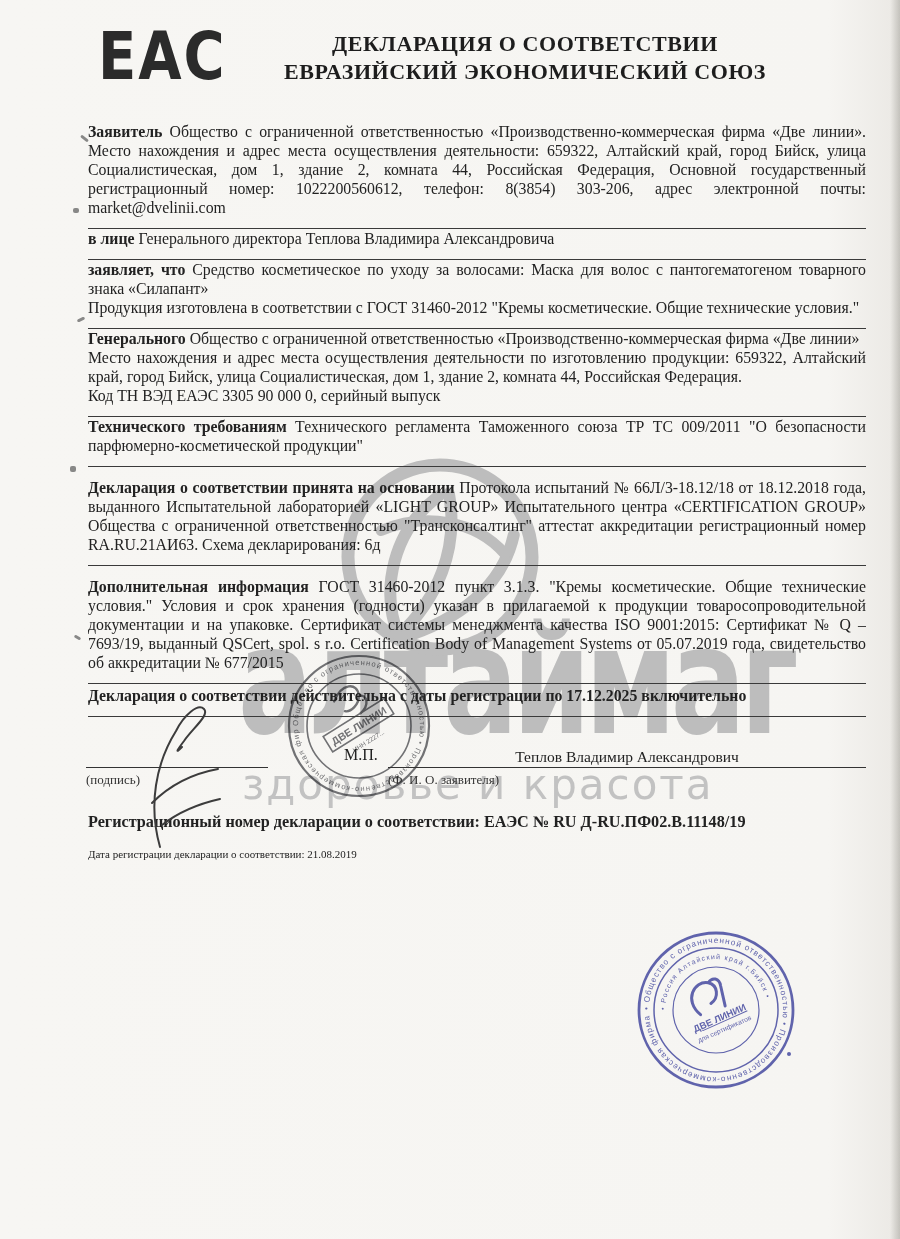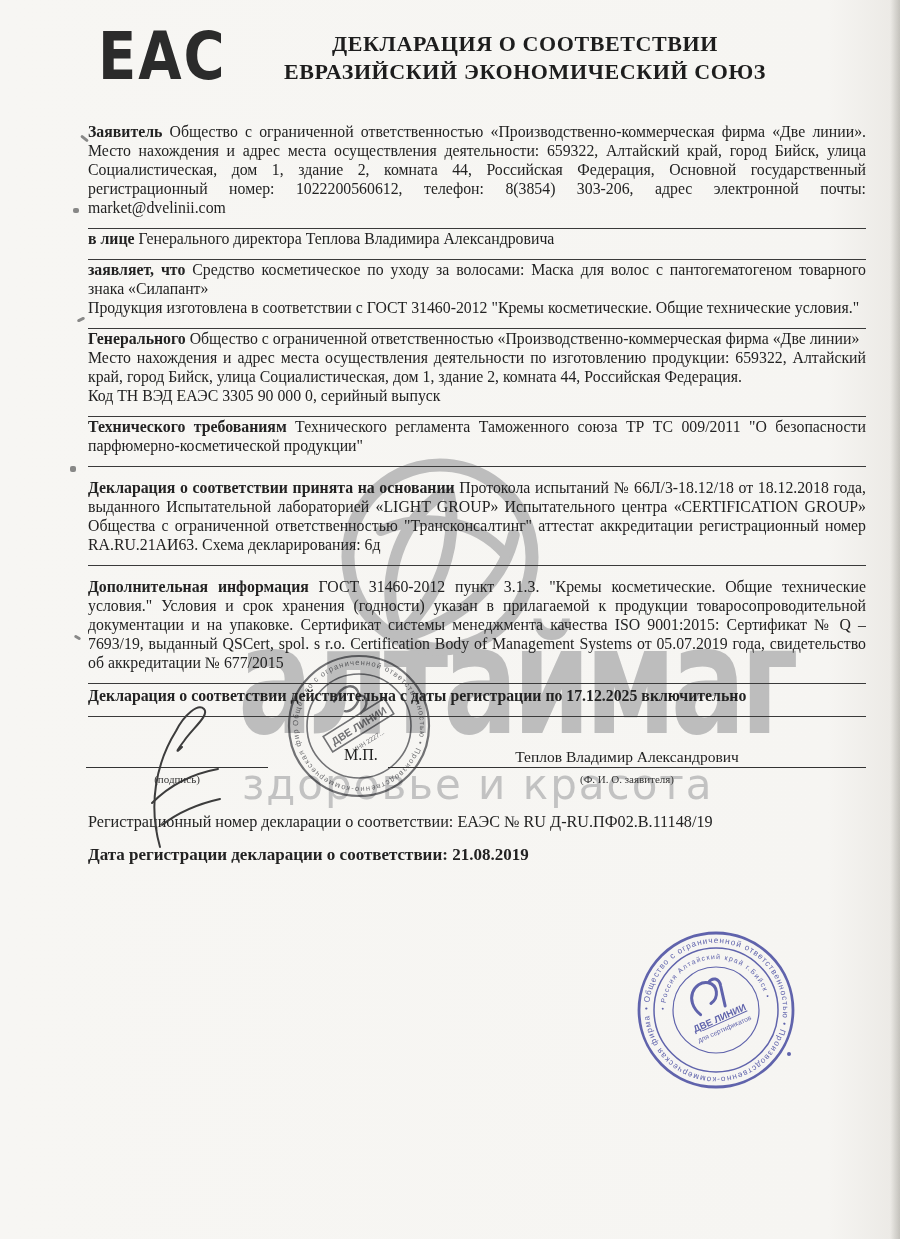--- a/index.html
+++ b/index.html
@@ -26,28 +26,28 @@
   .lead{font-weight:700;}
   .gap{margin-top:11px;}
   .tight{margin-top:2px;}
   .bold-line{font-weight:700;}
   
   .sig{position:relative;height:80px;margin-top:2px;}
   .mp{position:absolute;left:256px;top:26px;font-size:16px;}
   .sig-line{position:absolute;top:48px;border-top:1.6px solid #333;}
   .sig-line.left{left:-2px;width:182px;}
   .sig-line.right{left:300px;width:478px;}
-  .sig-cap{position:absolute;top:51px;font-size:11px;color:#333;text-align:center;}
+  .sig-cap{position:absolute;top:51px;font-size:13px;color:#333;text-align:left;}
   .sig-cap.left{left:-2px;width:182px;}
   .sig-cap.right{left:300px;width:478px;}
   .holder{position:absolute;left:300px;top:28px;width:478px;text-align:center;font-size:15.5px;}
   .squiggle{position:absolute;left:42px;top:-34px;}
   
-  .regline{margin:14px 0 0 0;font-weight:400;font-size:16.2px;}
-  .dateline{margin:13px 0 0 0;font-weight:700;font-size:17px;}
+  .regline{margin:14px 0 0 0;font-weight:700;font-size:16.2px;}
+  .dateline{margin:13px 0 0 0;font-weight:400;font-size:11px;}
   
   .stamp{position:absolute;z-index:2;pointer-events:none;mix-blend-mode:multiply;}
   .stamp-gray{left:283px;top:650px;opacity:.82;}
   .stamp-blue{left:628px;top:922px;opacity:.85;}
   
   .mark{position:absolute;background:#4d4d4d;opacity:.65;z-index:2;border-radius:2px;}
   .edge{position:absolute;right:0;top:0;width:10px;height:100%;z-index:4;
         background:linear-gradient(90deg,rgba(0,0,0,0) 0%,rgba(90,88,80,.22) 100%);}
 </style>
 </head>

